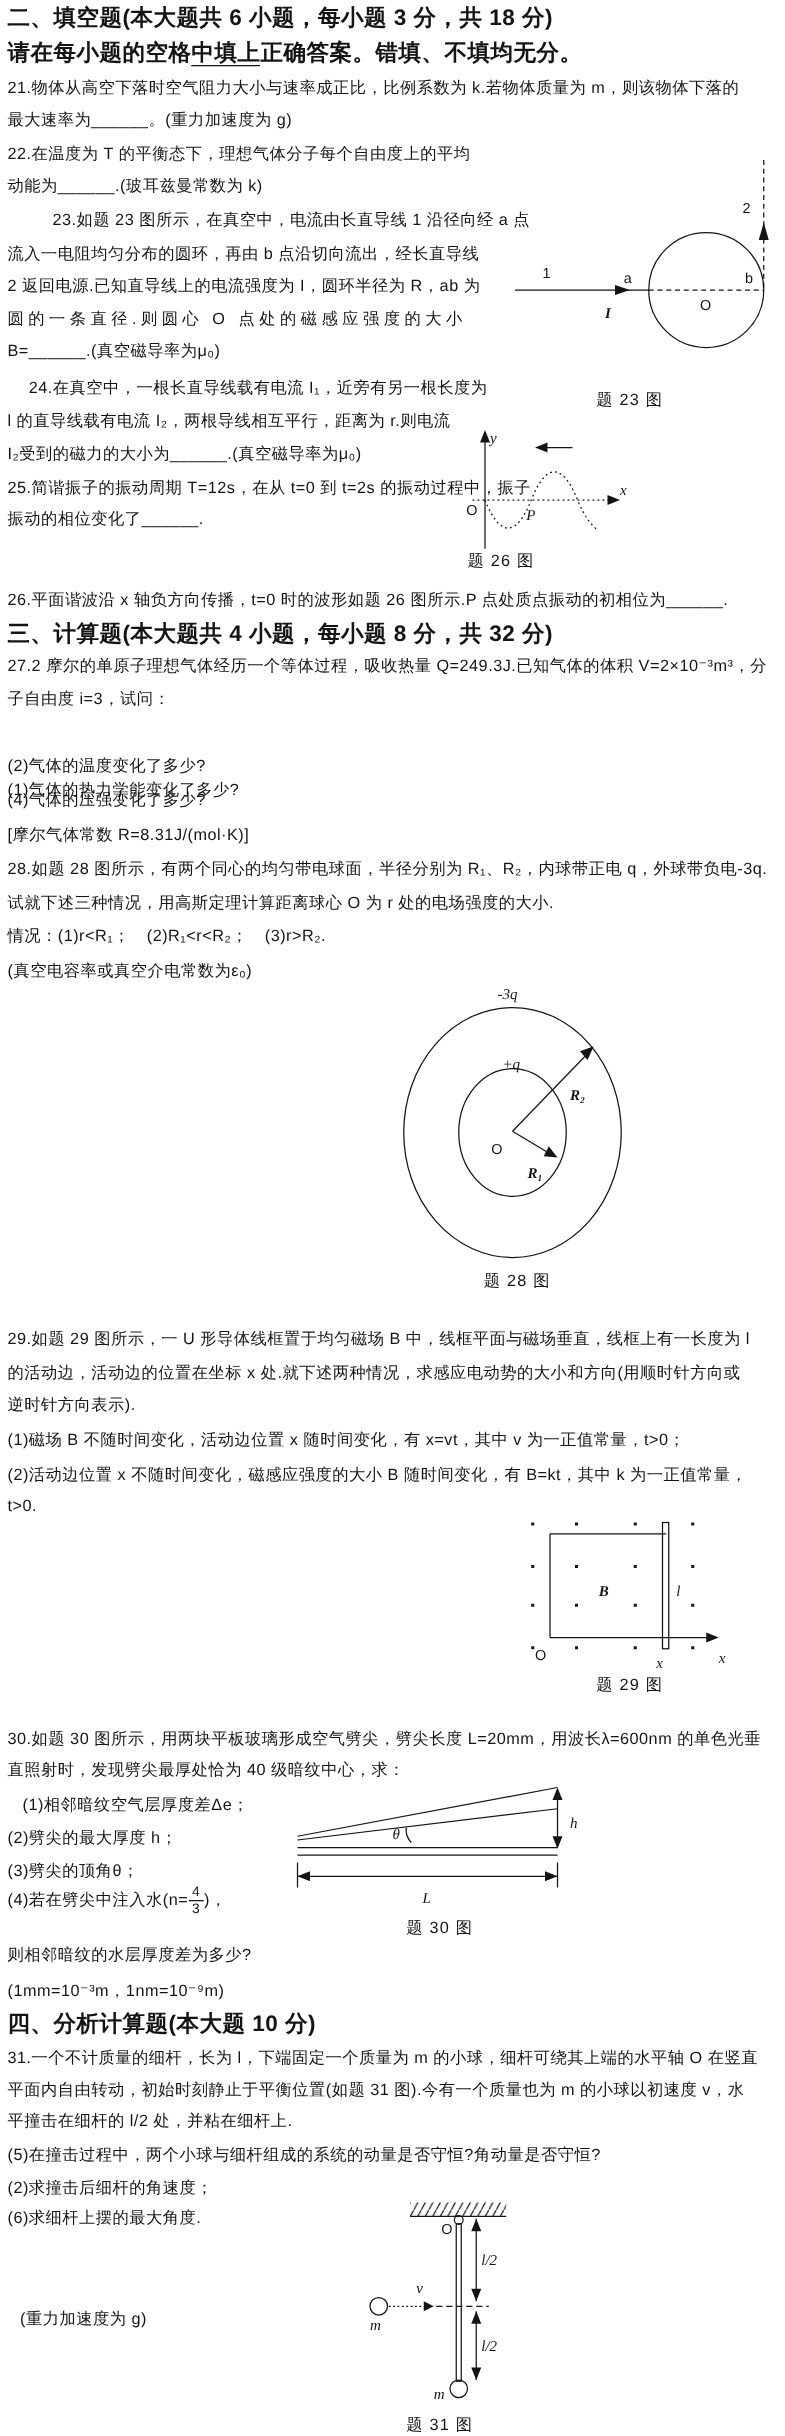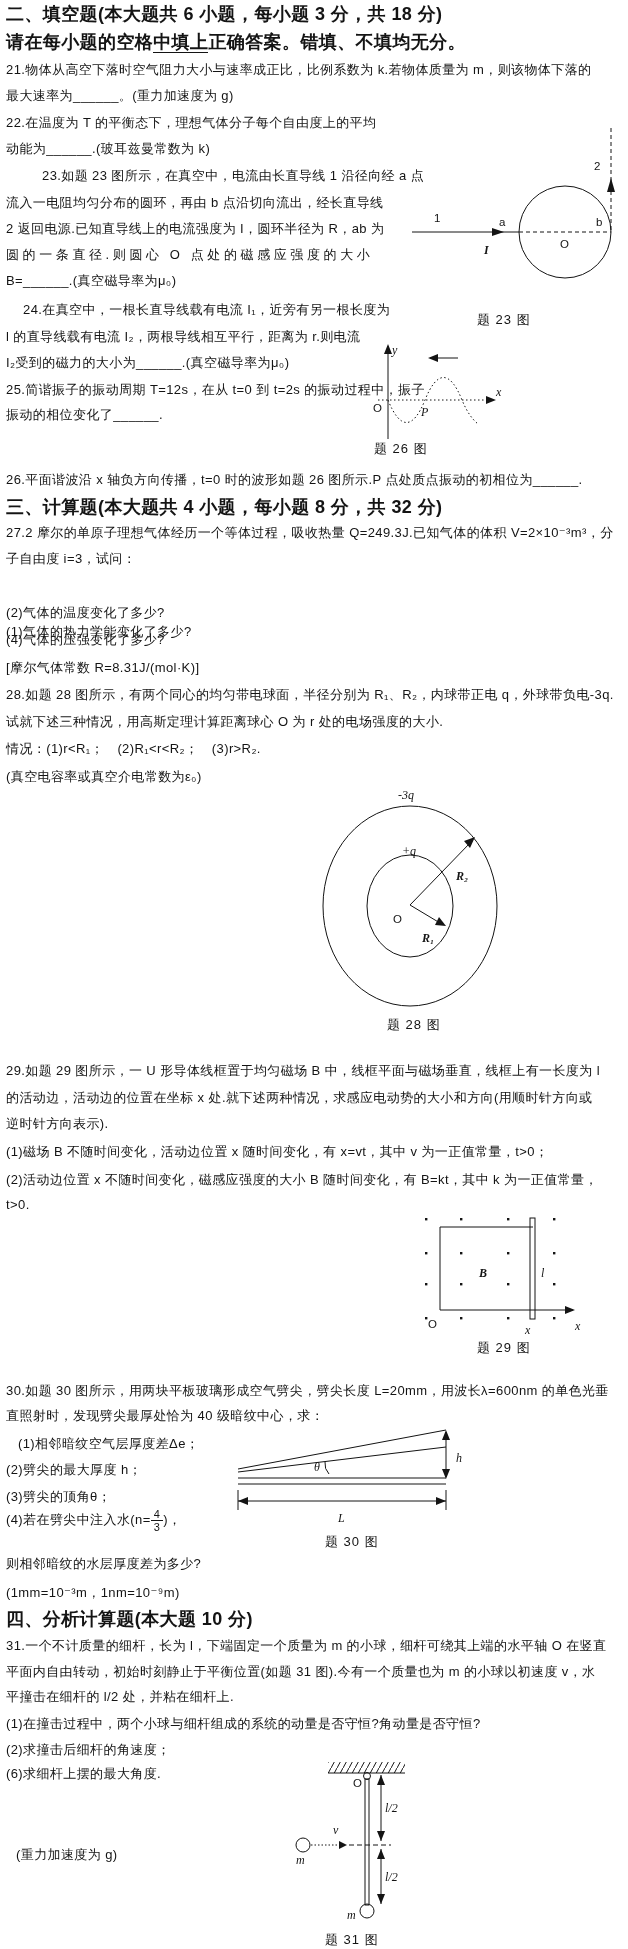--- a/index.html
+++ b/index.html
@@ -70,21 +70,21 @@
       <div class="ln" style="left: 6px; top: 1408px;">直照射时，发现劈尖最厚处恰为 40 级暗纹中心，求：</div>
       <div class="ln" style="left: 6px; top: 1436px; margin-left: 12px;">(1)相邻暗纹空气层厚度差Δe；</div>
       <div class="ln" style="left: 6px; top: 1462px;">(2)劈尖的最大厚度 h；</div>
       <div class="ln" style="left: 6px; top: 1489px;">(3)劈尖的顶角θ；</div>
       <div class="ln" style="left: 6px; top: 1556px;">则相邻暗纹的水层厚度差为多少?</div>
       <div class="ln" style="left: 6px; top: 1585px;">(1mm=10⁻³m，1nm=10⁻⁹m)</div>
       <div class="ln bold" style="left: 6px; top: 1611px;">四、分析计算题(本大题 10 分)</div>
       <div class="ln" style="left: 6px; top: 1638px;">31.一个不计质量的细杆，长为 l，下端固定一个质量为 m 的小球，细杆可绕其上端的水平轴 O 在竖直</div>
       <div class="ln" style="left: 6px; top: 1664px;">平面内自由转动，初始时刻静止于平衡位置(如题 31 图).今有一个质量也为 m 的小球以初速度 v，水</div>
       <div class="ln" style="left: 6px; top: 1689px;">平撞击在细杆的 l/2 处，并粘在细杆上.</div>
-      <div class="ln" style="left: 6px; top: 1716px;">(1)在撞击过程中，两个小球与细杆组成的系统的动量是否守恒?角动量是否守恒?</div>
+      <div class="ln" style="left: 6px; top: 1716px;">(5)在撞击过程中，两个小球与细杆组成的系统的动量是否守恒?角动量是否守恒?</div>
       <div class="ln" style="left: 6px; top: 1742px;">(2)求撞击后细杆的角速度；</div>
       <div class="ln" style="left: 6px; top: 1766px;">(6)求细杆上摆的最大角度.</div>
       <div class="ln" style="left: 16px; top: 1799px; margin-top: 48px;">(重力加速度为 g)</div>
     </div>
 
   <div class="fracline" style="left:6px;top:1508px"><span>(4)若在劈尖中注入水(n=</span><span class="frac"><span class="num">4</span><span class="den">3</span></span><span>)，</span></div>
 
   <div class="fig" style="left:400px;top:118px">
     <svg width="228" height="200" viewBox="0 0 228 200">
       <line x1="12" y1="114" x2="119" y2="114"></line>

